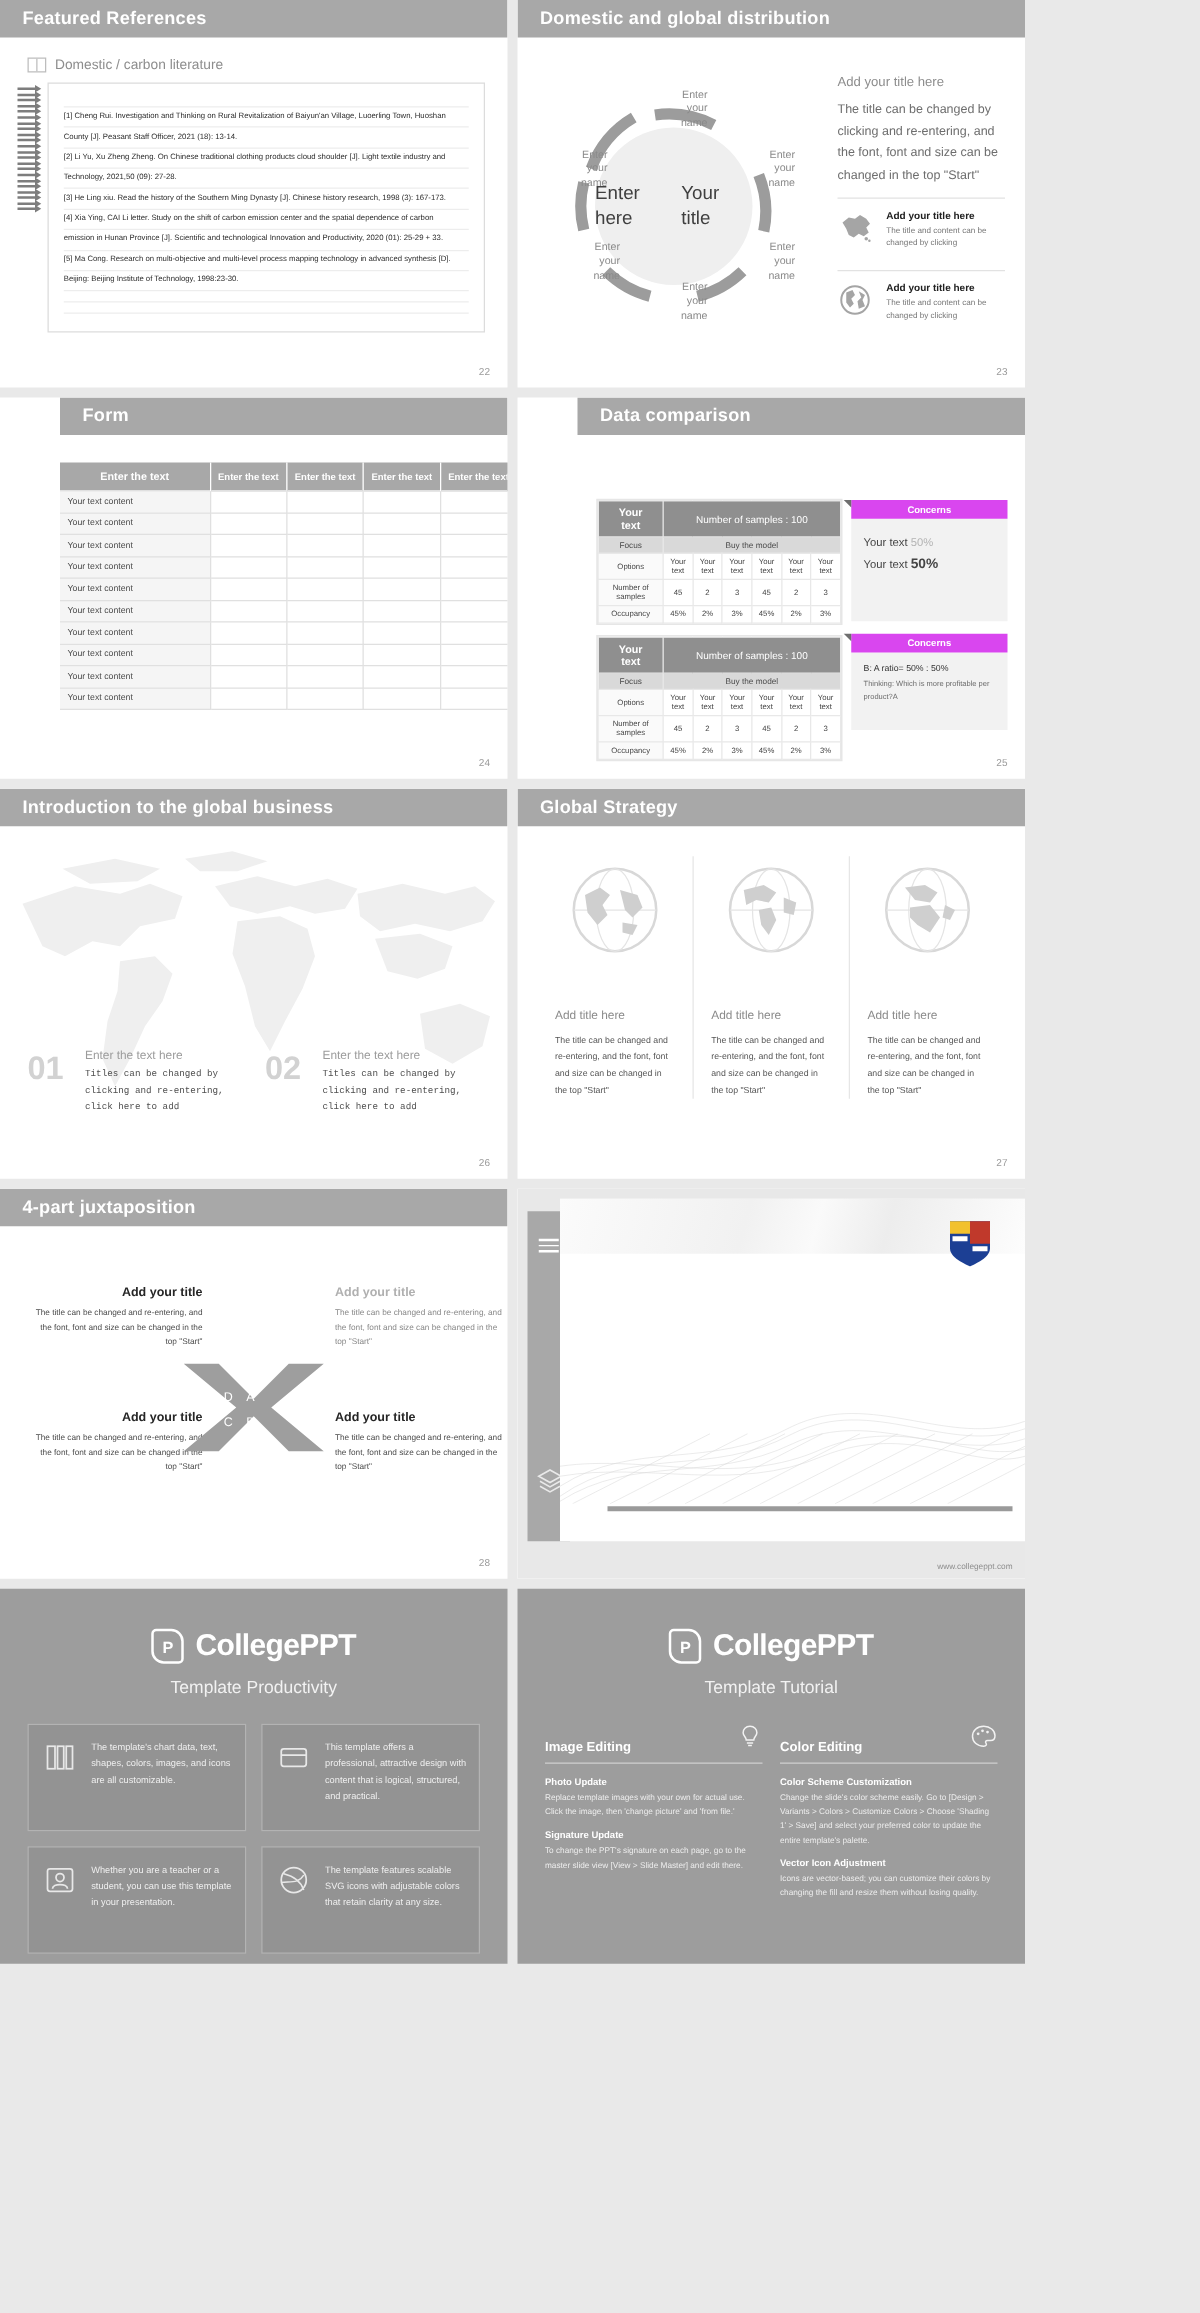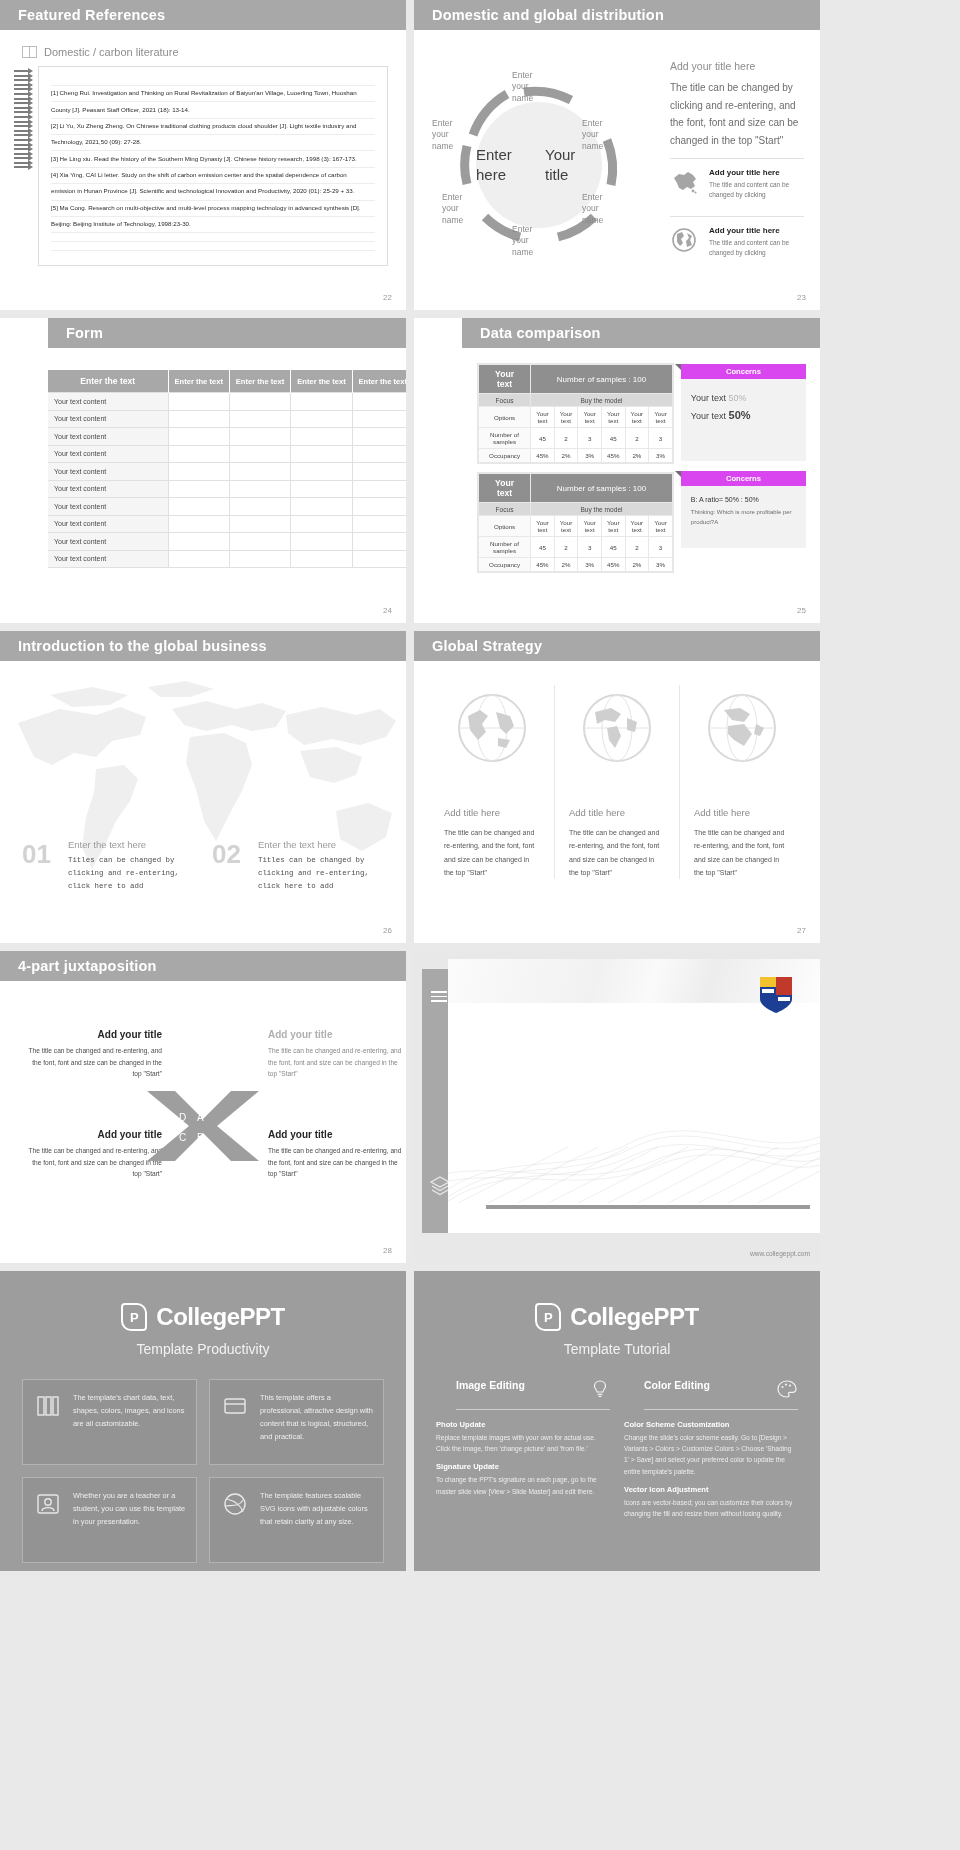--- a/index.html
+++ b/index.html
@@ -36,40 +36,40 @@
              padding:3.2px 0 3.2px 0; }
   .refline:last-child { border-bottom:1px solid #ededed; }
   .refline.blank { height:9px; }
 
   
   .s23-body { display:flex; height:270px; }
   .s23-left { width:250px; position:relative; }
   .center-blob { position:absolute; left:62px; top:72px; width:126px; height:126px; background:#efefef;
      border-radius:50%; display:flex; align-items:center; justify-content:center; }
   .center-blob b { font-weight:normal; font-size:15px; color:#3f3f3f; line-height:1.35; }
-  .cl { position:absolute; text-align:left; font-size:8.5px; color:#8a8a8a; line-height:1.35; width:54px; }
+  .cl { position:absolute; text-align:right; font-size:8.5px; color:#8a8a8a; line-height:1.35; width:54px; }
   .arcsvg { position:absolute; left:40px; top:50px; }
   .s23-right { flex:1; padding:30px 16px 0 6px; }
   .s23-right h4 { font-size:10.5px; font-weight:normal; color:#8d8d8d; margin-bottom:7px; }
   .s23-right p.desc { font-size:10px; line-height:1.75; color:#6d6d6d; }
   .s23-item { display:flex; gap:9px; border-top:1px solid #e2e2e2; padding:9px 0 6px 0; margin-top:9px; }
   .s23-item .ico { width:30px; height:28px; flex:none; display:flex; align-items:center; justify-content:center; }
   .s23-item h5 { font-size:8px; color:#222; margin-bottom:3px; }
   .s23-item p { font-size:6.5px; line-height:1.6; color:#777; }
 
   
   .tbl { width:366px; margin:22px auto 0 auto; border-collapse:collapse; }
   .tbl th { background:#a8a8a8; color:#fff; font-size:7.6px; padding:6px 2px; font-weight:bold; border-right:1px solid #fff;}
   .tbl th.first { width:120px; font-size:8.6px; }
   .tbl td { border:1px solid #e0e0e0; height:17.5px; font-size:7px; color:#4a4a4a; padding-left:6px; }
   .tbl td.first { background:#f5f5f5; border-left:none; }
   .tbl tr td:last-child { border-right:none; }
 
   
-  .s25 { display:flex; gap:8px; padding:16px 14px 0 16px; }
+  .s25 { display:flex; gap:8px; padding:16px 14px 0 16px;margin-top:36px; }
   .dc-left { width:218px; }
   .dc-right { width:140px; }
   .dct { width:100%; border-collapse:collapse; margin-bottom:10px; box-shadow:0 0 0 1px #e6e6e6; }
   .dct .r1 td { background:#8f8f8f; color:#fff; font-size:8.6px; font-weight:bold; padding:4px 8px; }
   .dct .r1 td.n { font-weight:normal; font-size:8px; text-align:center; }
   .dct .r2 td { background:#d9d9d9; color:#4b4b4b; font-size:6.6px; text-align:center; padding:2.5px 0; }
   .dct td { border:1px solid #e8e8e8; text-align:center; font-size:6.2px; color:#444; padding:3px 0; background:#fff; }
   .dct td.lbl { background:#fafafa; }
   .concern-hd { background:#d946ef; color:#fff; font-size:7.6px; font-weight:bold; text-align:center; padding:3px 0;
                 position:relative; }
@@ -133,22 +133,22 @@
   .inst .logo .mark { width:26px; height:28px; border:2.6px solid #fff; border-radius:4px 10px 4px 10px;
         display:flex; align-items:center; justify-content:center; font-size:13px; font-weight:bold; }
   .inst .logo .lt { font-size:24px; font-weight:bold; letter-spacing:-.5px; }
   .inst .sub { text-align:center; font-size:14px; margin-top:10px; color:#f2f2f2; }
   .cards { display:grid; grid-template-columns:1fr 1fr; gap:12px; padding:22px 22px 0 22px; }
   .card { background:#939393; border:1px solid #b3b3b3; display:flex; gap:10px; padding:12px 10px; min-height:86px; }
   .card .ci { width:30px; flex:none; display:flex; align-items:flex-start; justify-content:center; padding-top:2px; }
   .card p { font-size:7.4px; line-height:1.75; color:#efefef; }
   .tut { display:grid; grid-template-columns:1fr 1fr; gap:14px; padding:22px 22px 0 22px; }
   .tut .col { }
-  .tut .th { display:flex; align-items:flex-start; justify-content:space-between; border-bottom:1px solid #cfcfcf;
-             padding-bottom:6px; margin-bottom:10px;margin-left:20px; }
+  .tut .th { display:flex; align-items:flex-end; justify-content:space-between; border-bottom:1px solid #cfcfcf;
+             padding-bottom:6px; margin-bottom:10px; }
   .tut .th h5 { font-size:10.5px; font-weight:bold; }
   .tut h6 { font-size:7.6px; font-weight:bold; margin:8px 0 3px 0; }
   .tut p { font-size:6.6px; line-height:1.7; color:#ededed; }
 </style>
 </head>
 <body>
 
 <div class="grid">
 
   <div class="slide h-310">

